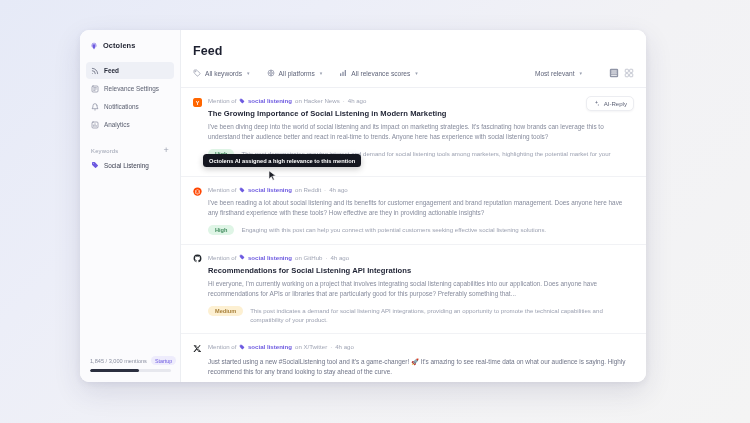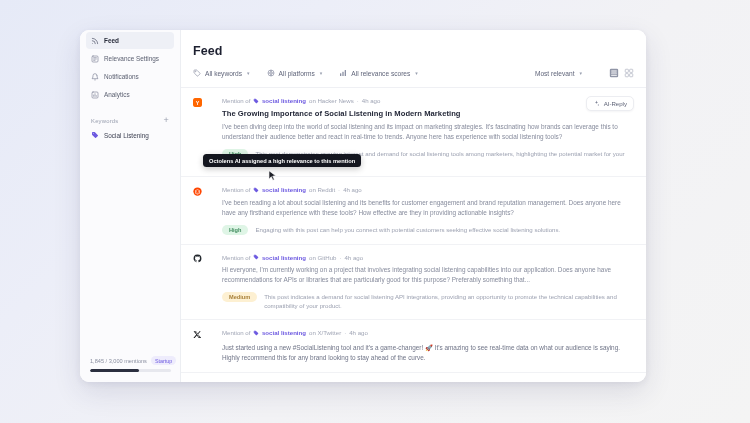--- a/index.html
+++ b/index.html
@@ -82,21 +82,21 @@
   .f-ico { width: 8px; height: 8px; flex: 0 0 8px; }
   .f-ico svg { width: 100%; height: 100%; display: block; }
   .caret { font-size: 5px; color: #9aa0b0; margin-left: 1px; }
   .tb-spacer { flex: 1; }
   .view-btns { display: flex; align-items: center; gap: 5px; margin-left: 10px; }
   .view-btn { width: 10px; height: 10px; border-radius: 2.5px; cursor: pointer; display: block; }
   .view-btn svg { width: 100%; height: 100%; display: block; }
   
   .feed { flex: 1; overflow: hidden; position: relative; }
   .card { padding: 9px 12px 9px 12px; border-bottom: 1px solid #f1f2f5; position: relative; }
-  .card-head { display: flex; align-items: flex-start; gap: 20px; }
+  .card-head { display: flex; align-items: flex-start; gap: 6px; }
   .src-ico { width: 9px; height: 9px; flex: 0 0 9px; margin-top: .5px; border-radius: 2px; overflow: hidden; }
   .src-ico svg { width: 100%; height: 100%; display: block; }
   .card-body { flex: 1; min-width: 0; }
   .meta { font-size: 6.1px; color: #a0a5b5; display: flex; align-items: center; gap: 3px; flex-wrap: wrap; line-height: 1.2; }
   .meta .kw {
     color: #6d5ae0; font-weight: 600; display: inline-flex; align-items: center; gap: 2.5px;
   }
   .kw-dot { width: 6px; height: 6px; display: inline-block; }
   .kw-dot svg { width: 100%; height: 100%; display: block; }
   .card-title { font-size: 7.6px; font-weight: 600; color: #1f2334; margin-top: 5px; letter-spacing: .05px; }
@@ -131,20 +131,29 @@
   #cursor { position: absolute; left: 268px; top: 170px; z-index: 50; width: 9px; height: 12px; }
   #cursor svg { width: 100%; height: 100%; display: block; }
 </style>
 </head>
 <body>
 
 <div id="app-window">
 
   <div id="sidebar">
 
+    <div class="brand">
+      <span class="nav-ico">
+        <svg viewBox="0 0 24 24" fill="#6d5ae0">
+          <path d="M12 2C8.1 2 5 5.1 5 9v4.5c0 .6.4 1 1 1s1-.4 1-1V9c0-2.8 2.2-5 5-5s5 2.2 5 5v4.5c0 .6.4 1 1 1s1-.4 1-1V9c0-3.9-3.1-7-7-7z"></path>
+          <path d="M8 8.2c0-.8.6-1.4 1.4-1.4h5.2c.8 0 1.4.6 1.4 1.4v7.3c0 .6-.3 1.2-.8 1.5l-.8.5v3.1c0 .5-.4.9-.9.9s-.9-.4-.9-.9v-2.4h-1.6v2.4c0 .5-.4.9-.9.9s-.9-.4-.9-.9v-3.1l-.8-.5c-.5-.3-.8-.9-.8-1.5V8.2z"></path>
+        </svg>
+      </span>
+      <span class="brand-name">Octolens</span>
+    </div>
 
     <div class="nav">
       <div class="nav-item active">
         <span class="nav-ico">
           <svg viewBox="0 0 24 24" fill="none" stroke="#4a4f63" stroke-width="2" stroke-linecap="round">
             <path d="M4 11a9 9 0 0 1 9 9"></path>
               <path d="M4 4a16 16 0 0 1 16 16"></path>
               <circle cx="5" cy="19" r="1.3" fill="#4a4f63" stroke="none"></circle>
           </svg>
         </span>
@@ -360,20 +369,21 @@
                   <svg viewBox="0 0 24 24" fill="#6d5ae0">
                       <path d="M20.6 12.4 12 3.8A2 2 0 0 0 10.6 3H5a2 2 0 0 0-2 2v5.6c0 .5.2 1 .6 1.4l8.6 8.6a2 2 0 0 0 2.8 0l5.6-5.6a2 2 0 0 0 0-2.6zM7.5 8.5a1.3 1.3 0 1 1 0-2.6 1.3 1.3 0 0 1 0 2.6z"></path>
                     </svg>
                 </span>
                 <span>social listening</span>
               </span>
               <span>on GitHub</span>
               <span>·</span>
               <span>4h ago</span>
             </div>
+            <div class="card-title">Recommendations for Social Listening API Integrations</div>
             <div class="card-text">Hi everyone, I'm currently working on a project that involves integrating social listening capabilities into our application. Does anyone have recommendations for APIs or libraries that are particularly good for this purpose? Preferably something that...</div>
             <div class="insight">
               <span class="badge medium">Medium</span>
               <span class="insight-text">This post indicates a demand for social listening API integrations, providing an opportunity to promote the technical capabilities and compatibility of your product.</span>
             </div>
           </div>
         </div>
       </div>
 
       <div class="card">

